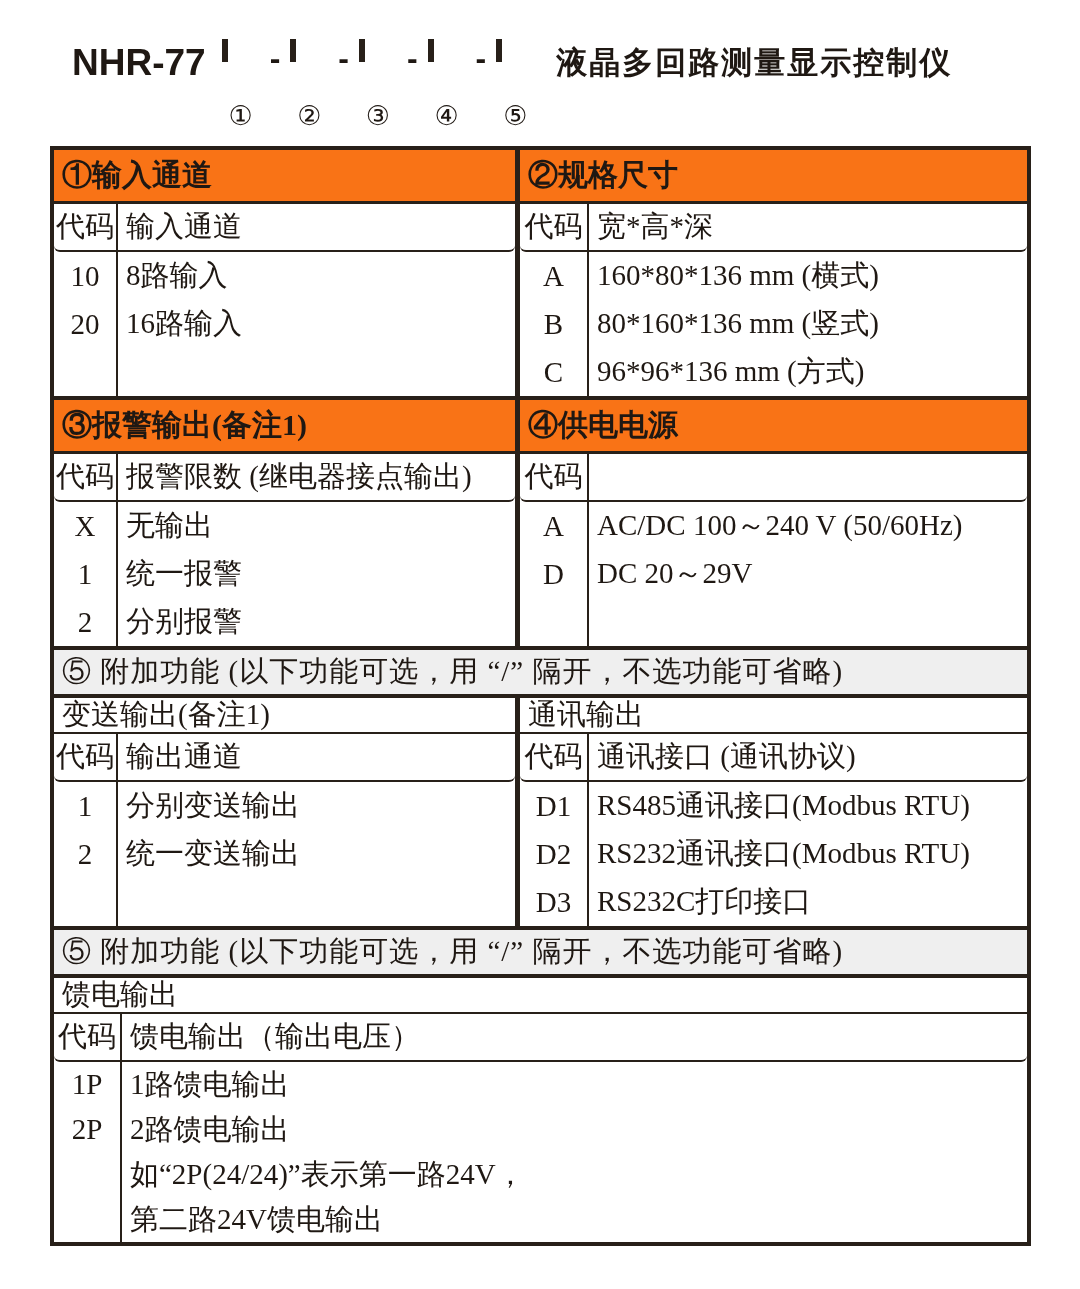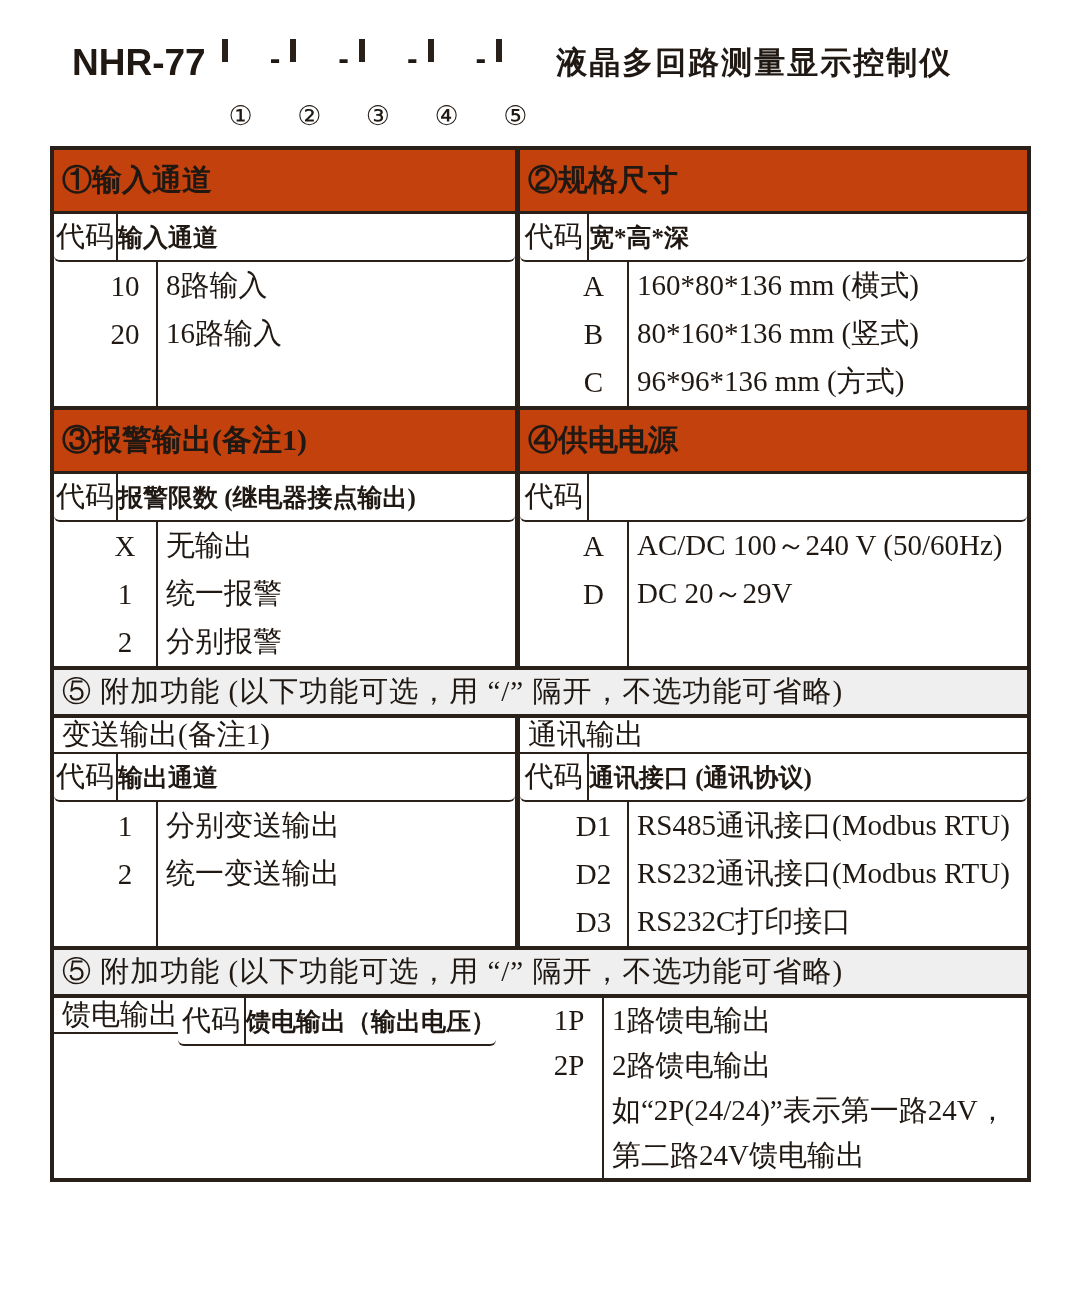--- a/index.html
+++ b/index.html
@@ -45,57 +45,57 @@
     width: 981px;
     margin: 50px 0 0 50px;
     border: 4px solid #282019;
     background: #fff;
   }
   .pair { display: flex; align-items: stretch; border-bottom: 4px solid #282019; }
   .half-l { width: 466px; border-right: 5px solid #282019; display: flex; flex-direction: column; }
   .half-r { flex: 1; display: flex; flex-direction: column; }
 
   .sec-title {
-    height: 64px; background: #c2410c;
+    height: 54px; background: #f97316;
     border-bottom: 3px solid #282019;
     display: flex; align-items: center; padding-left: 8px;
     font-weight: 700; font-size: 30px; white-space: nowrap;
   }
   .group-label {
     height: 36px; border-bottom: 2px solid #282019;
     display: flex; align-items: center; padding-left: 8px;
     font-size: 29px; white-space: nowrap;
   }
   .sub-head { height: 48px; border-bottom: 2px solid #282019; display: flex; border-radius: 6px; }
   .code-head {
     border-right: 2px solid #282019; flex-shrink: 0;
     display: flex; align-items: center; justify-content: center;
     font-size: 29px;
   }
-  .desc-head { flex: 1; display: flex; align-items: center; padding-left: 0; font-size: 25px; white-space: nowrap; font-weight: bold; }
-
-  .data-area { flex: 1; display: flex; min-height: 0; padding-left: 40px; }
+  .desc-head { flex: 1; display: flex; align-items: center; padding-left: 8px; font-size: 29px; white-space: nowrap; }
+
+  .data-area { flex: 1; display: flex; min-height: 0; }
   .code-col { display: flex; flex-direction: column; border-right: 2px solid #282019; flex-shrink: 0; }
   .desc-col { flex: 1; display: flex; flex-direction: column; }
   .cell { height: 48px; display: flex; align-items: center; font-size: 29px; white-space: nowrap; }
   .code-col .cell { justify-content: center; }
   .desc-col .cell { padding-left: 8px; }
 
   .w-l { width: 64px; }   
   .w-r { width: 69px; }   
   .w-f { width: 68px; }   
 
   .banner {
     height: 48px; background: #efefef;
     border-bottom: 4px solid #282019;
     display: flex; align-items: center; padding-left: 8px;
     font-weight: 400; font-size: 29px; letter-spacing: 1px; white-space: nowrap;
   }
 
-  .sec-full { display: flex; flex-direction: row; }
+  .sec-full { display: flex; flex-direction: column; }
   .sec-full .cell { height: 45px; }
 </style>
 </head>
 <body>
 
 <div class="model-row">
   <span class="model-prefix">NHR-77</span>
 
   <span class="box-unit">
     <span class="code-box"></span>

